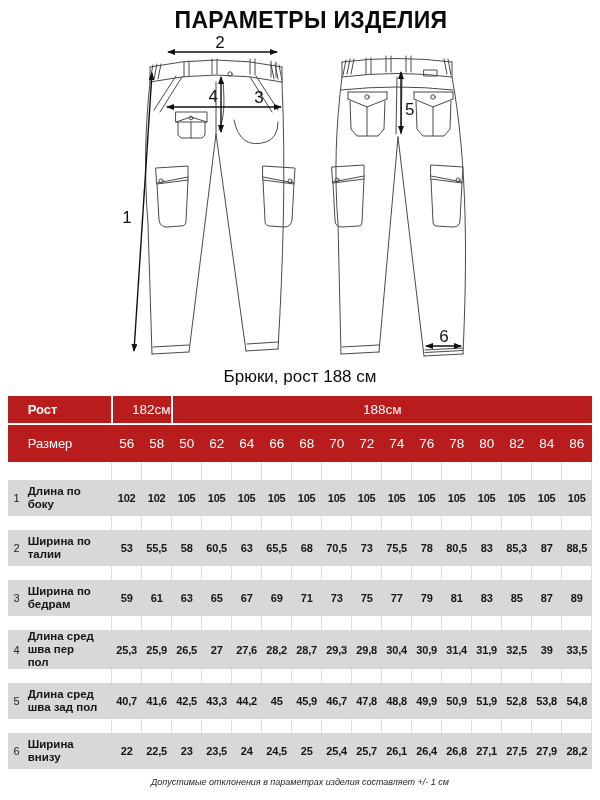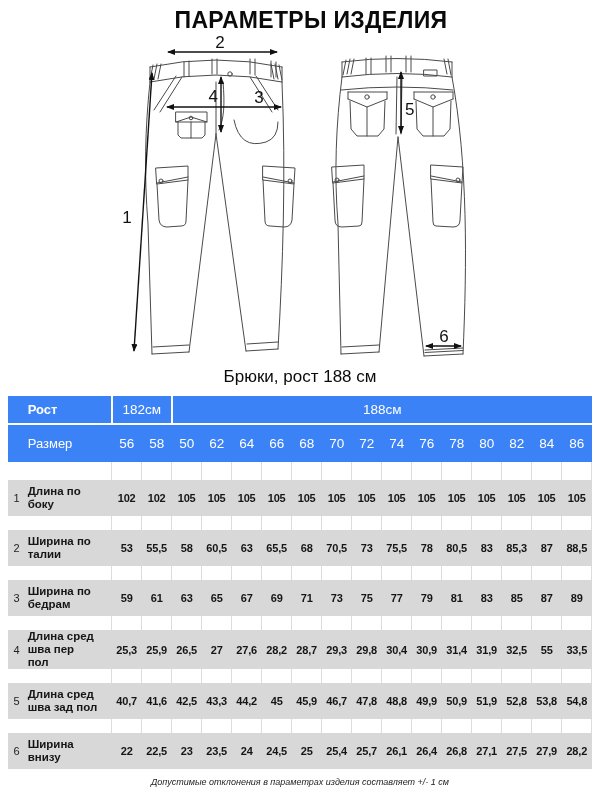--- a/index.html
+++ b/index.html
@@ -18,24 +18,24 @@
   }
   table.params{
     border-collapse:collapse;table-layout:fixed;width:584px;margin:8px auto 0 auto;
   }
   table.params td{padding:0;vertical-align:middle;overflow:hidden;}
   col.c-num{width:18px;}
   col.c-name{width:86px;}
   col.c-val{width:30px;}
   tr.h1{height:28px;}
   tr.h2{height:38px;}
-  tr.h1 td,tr.h2 td{background:#3b82f6;color:#ffffff;}
+  tr.h1 td,tr.h2 td{background:#b91c1c;color:#ffffff;}
   tr.h1 td{border-bottom:2px solid #ffffff;}
   td.rost{padding-left:20px !important;font-size:13px;font-weight:bold;}
-  td.g182{text-align:center;font-size:13.5px;border-left:2px solid #ffffff;border-right:2px solid #ffffff;}
+  td.g182{text-align:right;font-size:13.5px;border-left:2px solid #ffffff;border-right:2px solid #ffffff;}
   td.g188{text-align:center;font-size:13.5px;}
   td.razmer{padding-left:20px !important;font-size:13px;}
   td.sz{text-align:center;font-size:13.5px;}
   tr.gap{height:14px;}
   tr.gap.first{height:18px;}
   td.gv{border-left:1px solid #dcdcdc;}
   td.gv.last{border-right:1px solid #dcdcdc;}
   tr.dr{height:36px;}
   tr.dr td{background:#d8d8d8;}
   td.num{text-align:center;font-size:11px;color:#222;}
@@ -380,21 +380,21 @@
         <td class="val">27,6</td>
         <td class="val">28,2</td>
         <td class="val">28,7</td>
         <td class="val">29,3</td>
         <td class="val">29,8</td>
         <td class="val">30,4</td>
         <td class="val">30,9</td>
         <td class="val">31,4</td>
         <td class="val">31,9</td>
         <td class="val">32,5</td>
-        <td class="val">55</td>
+        <td class="val">39</td>
         <td class="val">33,5</td>
       </tr>
       <tr class="gap">
         <td colspan="2"></td>
         <td class="gv"></td>
         <td class="gv"></td>
         <td class="gv"></td>
         <td class="gv"></td>
         <td class="gv"></td>
         <td class="gv"></td>

